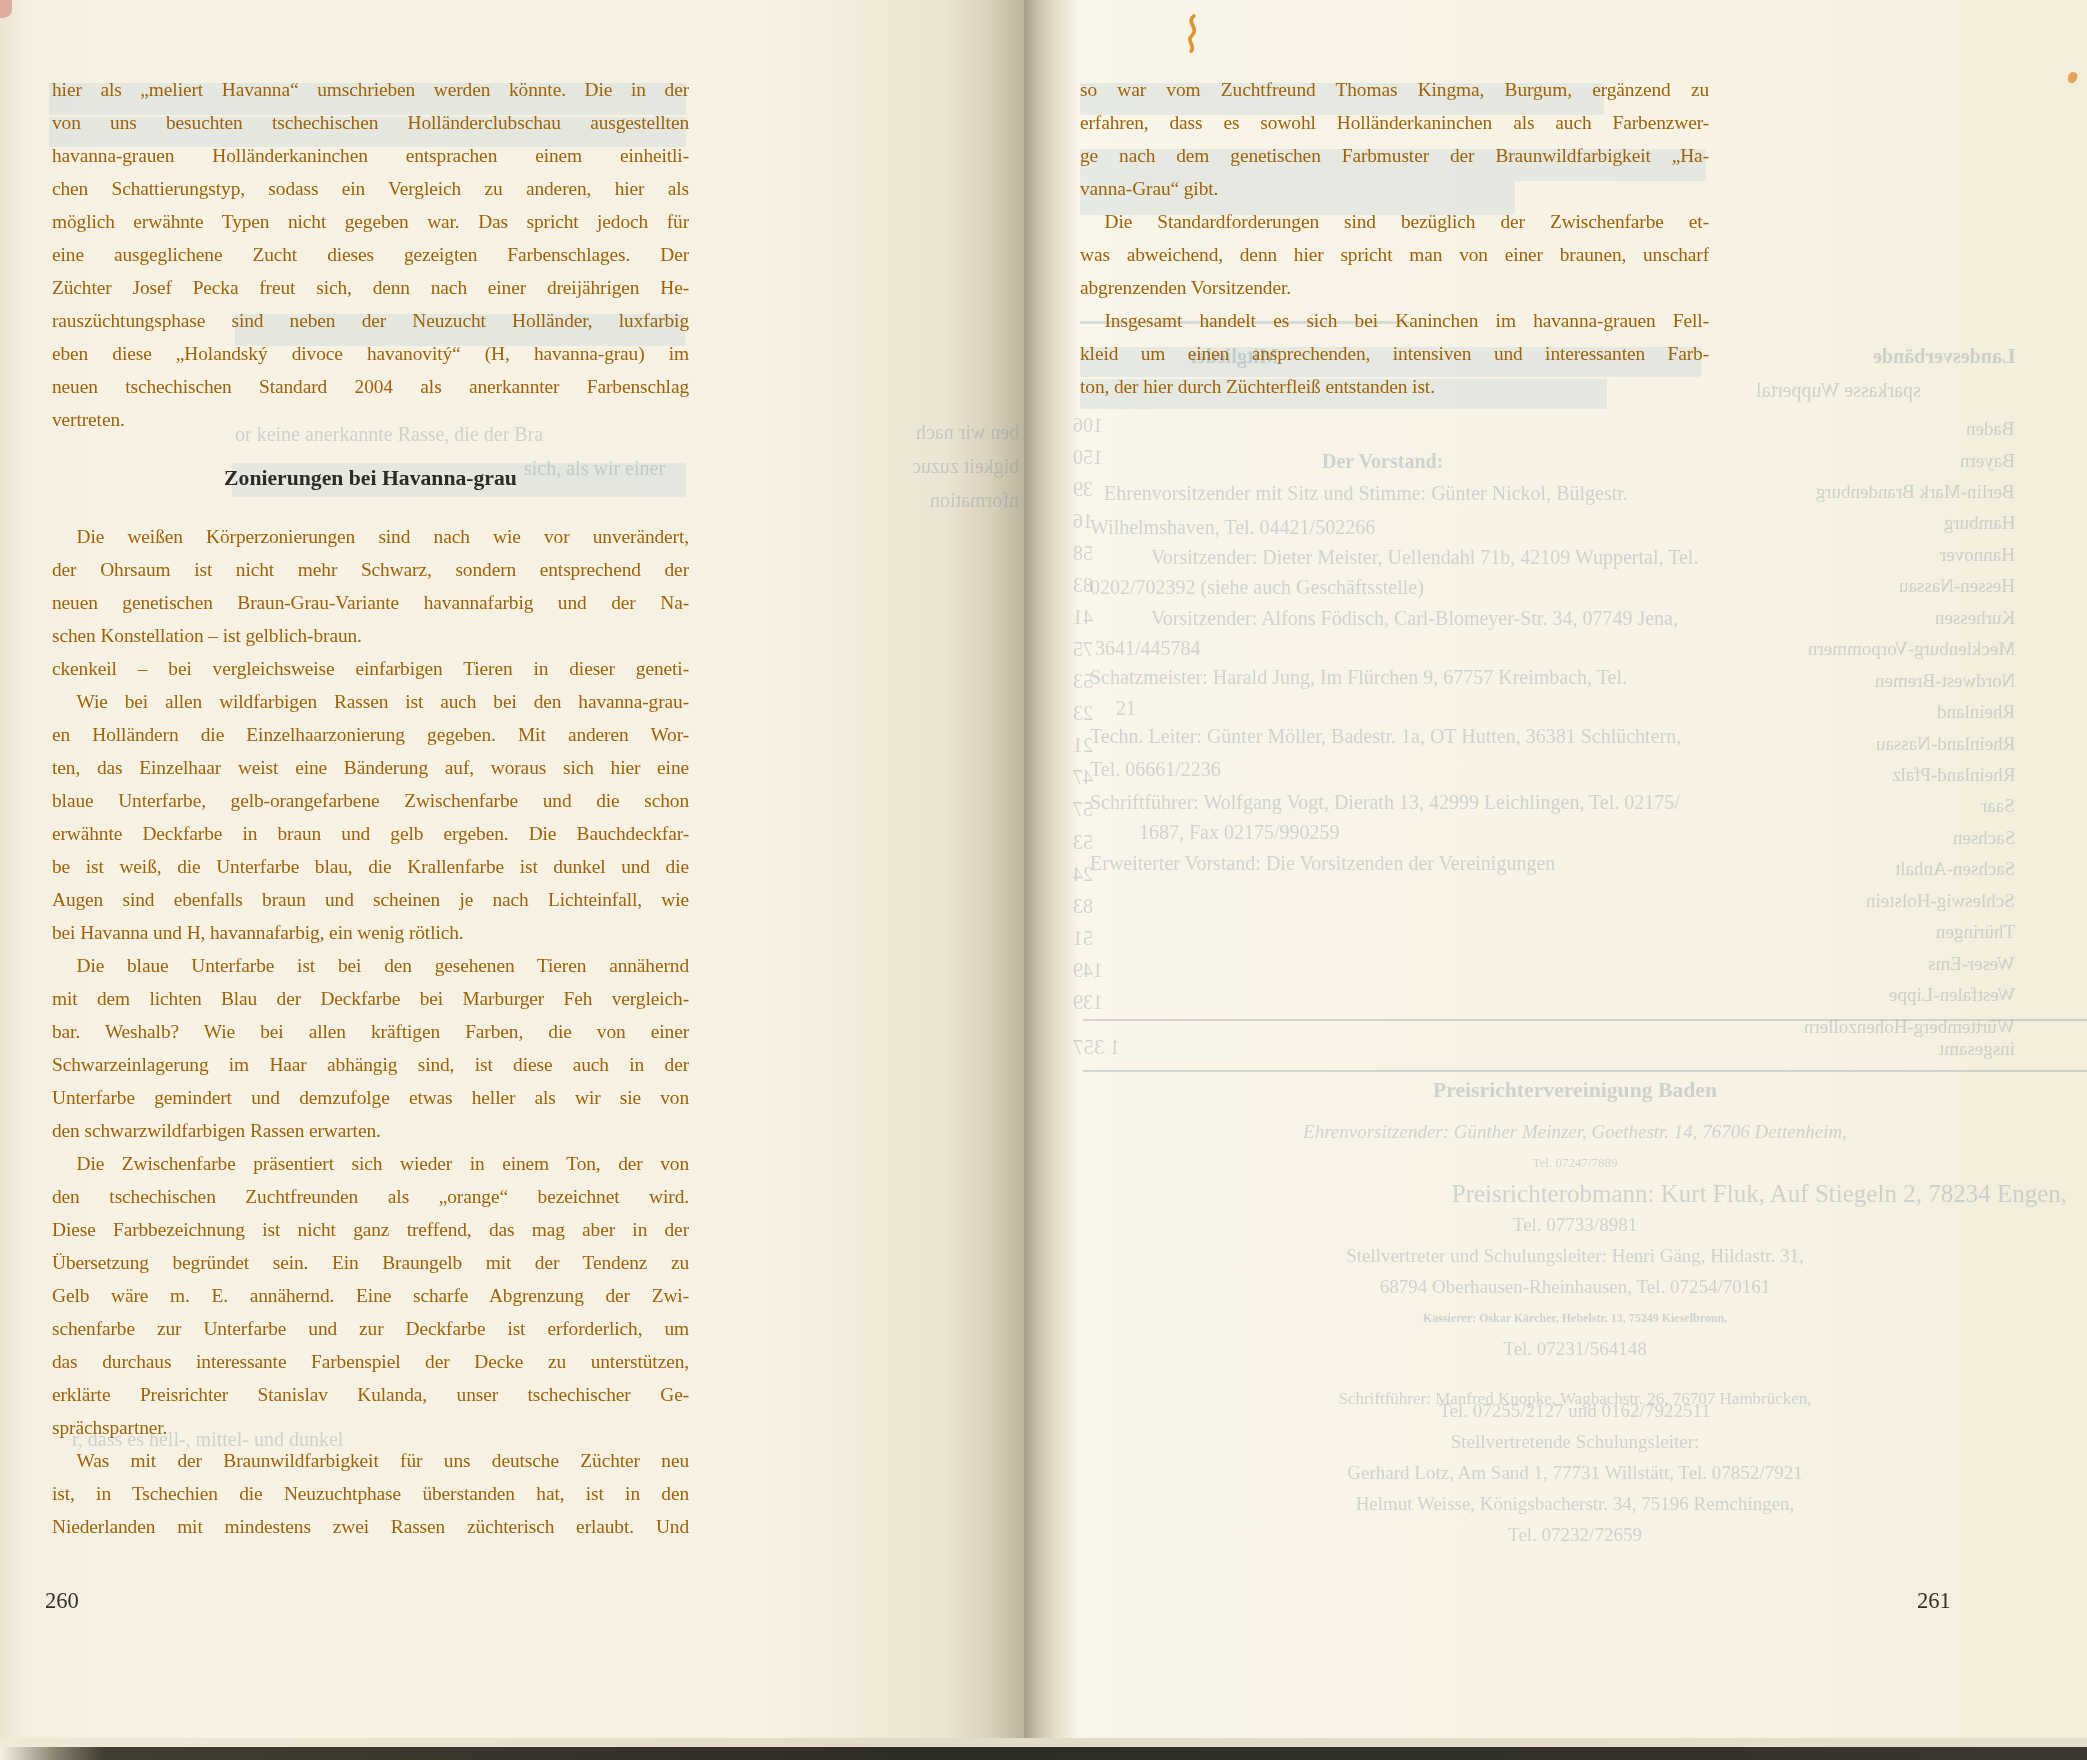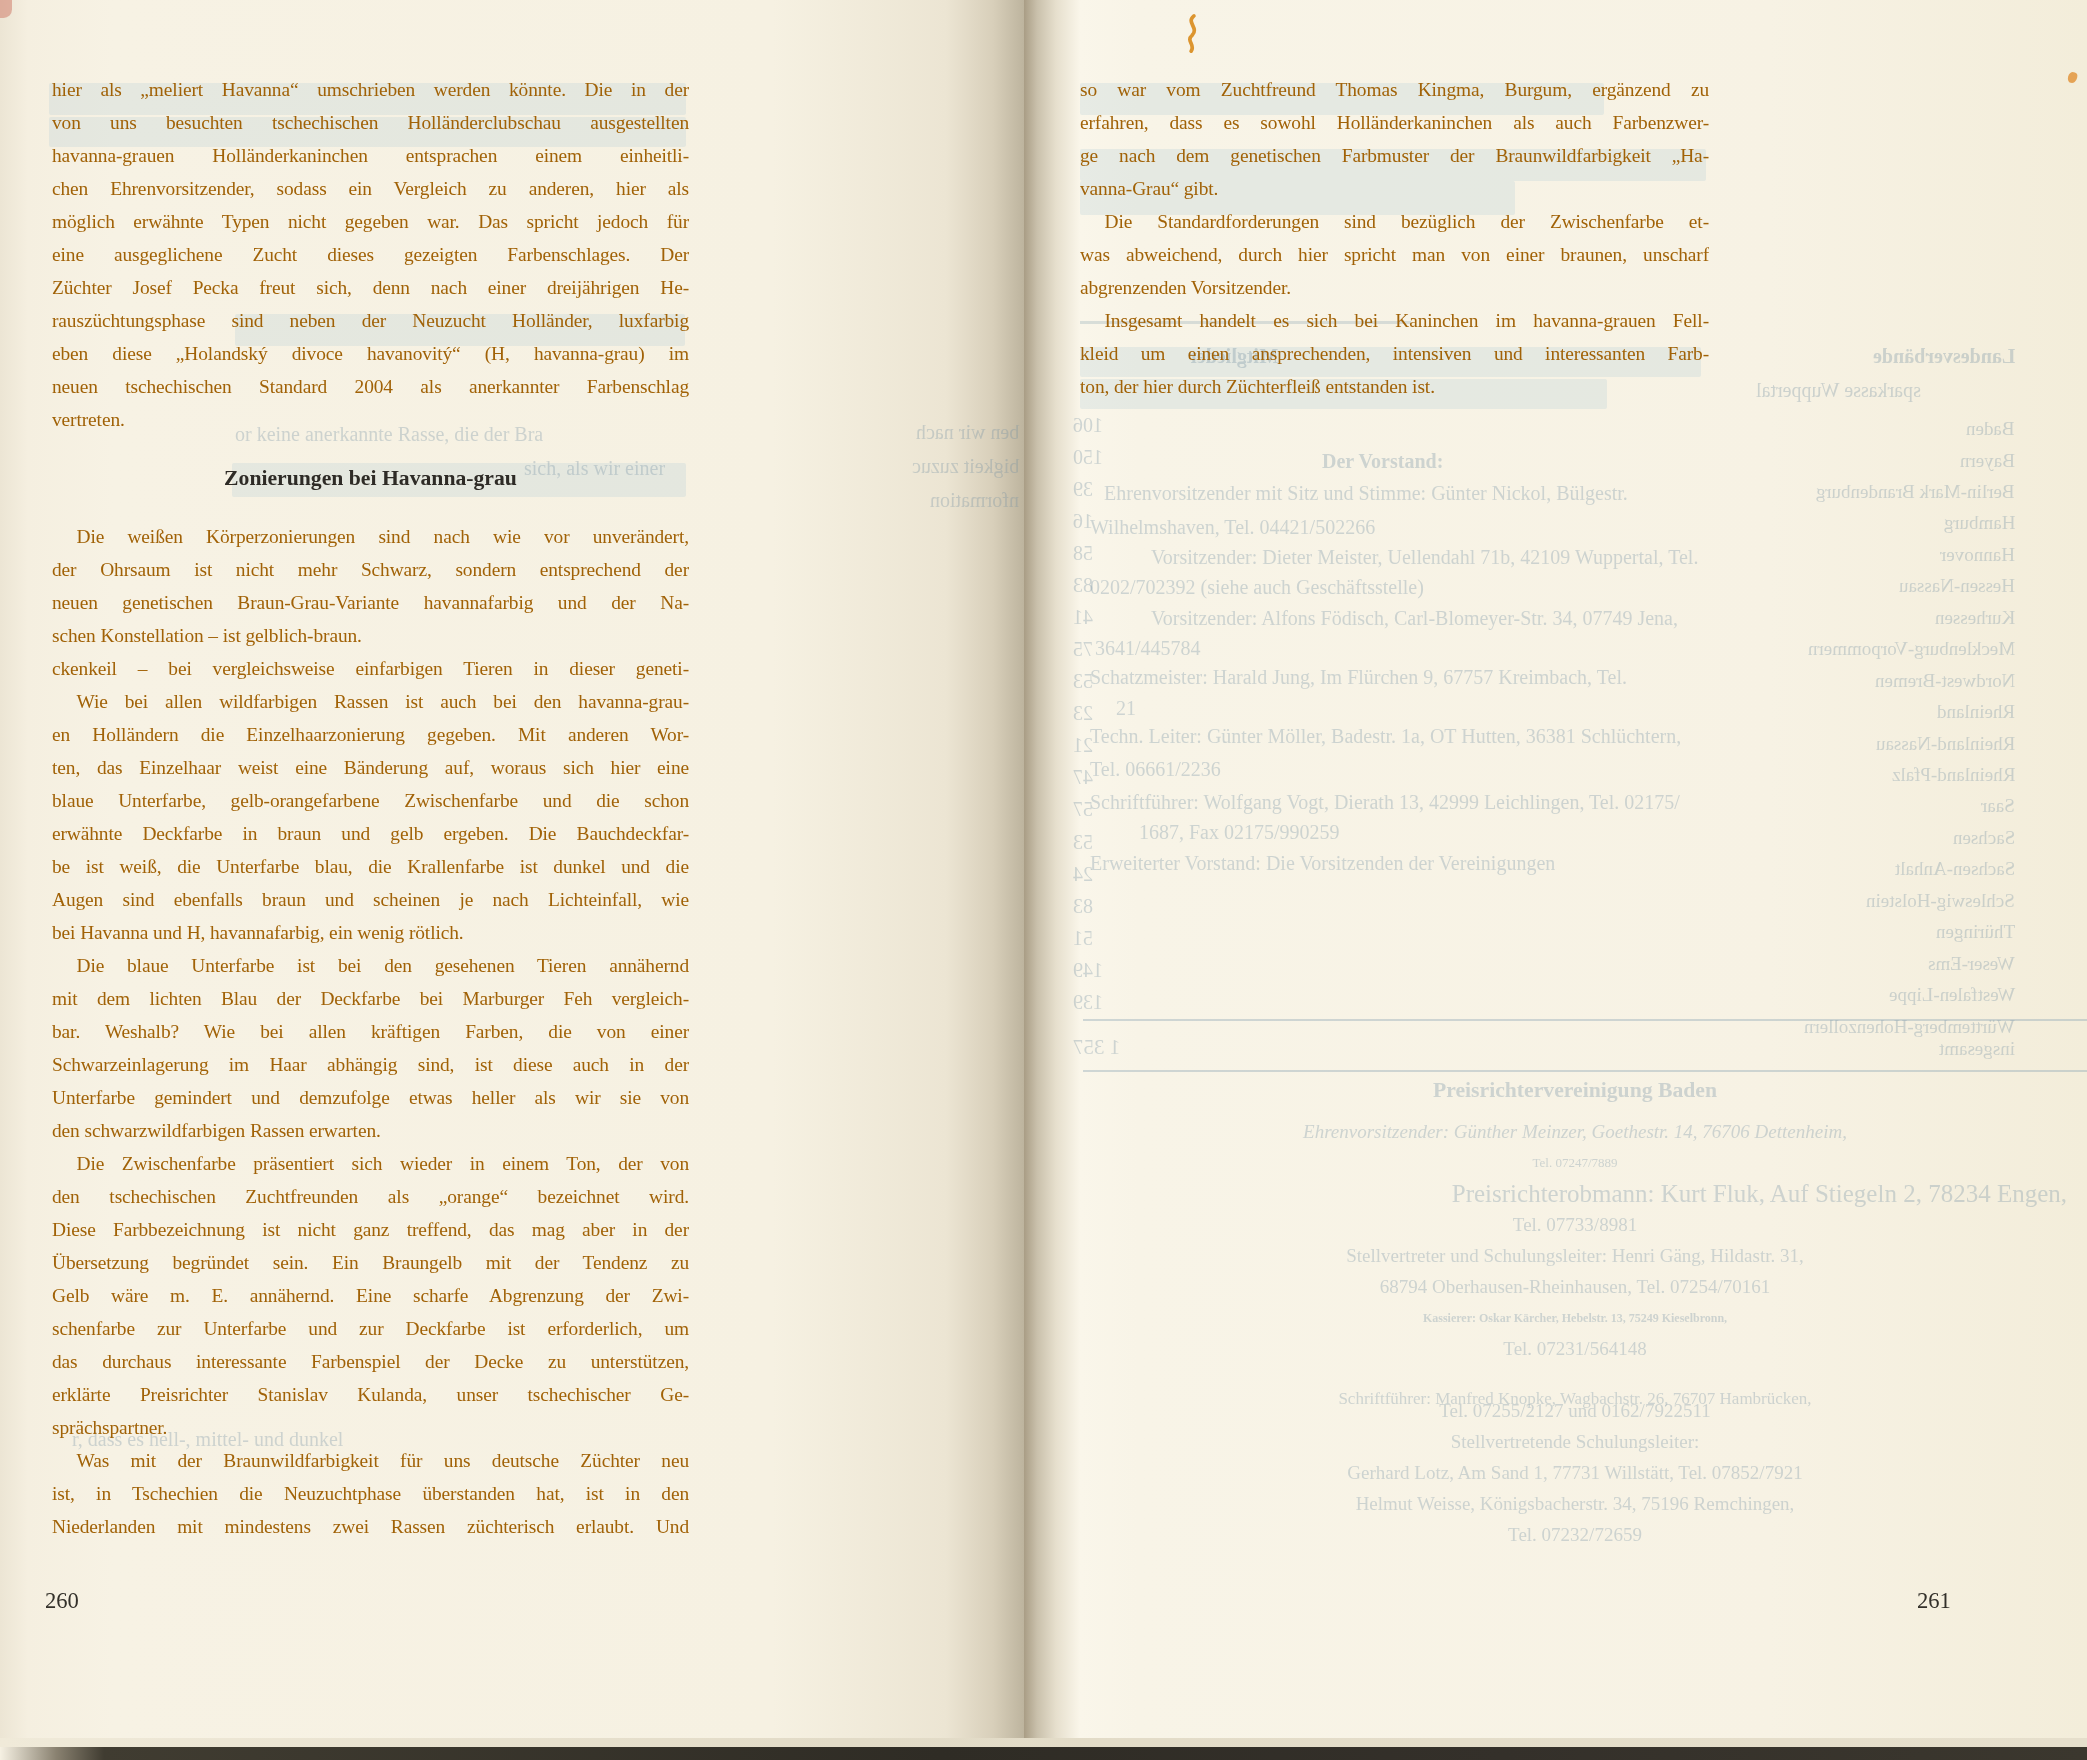--- a/index.html
+++ b/index.html
@@ -153,21 +153,21 @@
       <div class="ghost center" style="left: 1083px; top: 1431px; width: 984px; font-size: 19px;">Stellvertretende Schulungsleiter:</div>
       <div class="ghost center" style="left: 1083px; top: 1462px; width: 984px; font-size: 19px;">Gerhard Lotz, Am Sand 1, 77731 Willstätt, Tel. 07852/7921</div>
       <div class="ghost center" style="left: 1083px; top: 1493px; width: 984px; font-size: 19px;">Helmut Weisse, Königsbacherstr. 34, 75196 Remchingen,</div>
       <div class="ghost center" style="left: 1083px; top: 1524px; width: 984px; font-size: 19px;">Tel. 07232/72659</div>
     </div>
 
   <div class="textblock" id="left-text">
       <div class="line">hier als „meliert Havanna“ umschrieben werden könnte. Die in der</div>
       <div class="line">von uns besuchten tschechischen Holländerclubschau ausgestellten</div>
       <div class="line">havanna-grauen Holländerkaninchen entsprachen einem einheitli-</div>
-      <div class="line">chen Ehrenvorsitzender, sodass ein Vergleich zu anderen, hier als</div>
+      <div class="line">chen Schattierungstyp, sodass ein Vergleich zu anderen, hier als</div>
       <div class="line">möglich erwähnte Typen nicht gegeben war. Das spricht jedoch für</div>
       <div class="line">eine ausgeglichene Zucht dieses gezeigten Farbenschlages. Der</div>
       <div class="line">Züchter Josef Pecka freut sich, denn nach einer dreijährigen He-</div>
       <div class="line">rauszüchtungsphase sind neben der Neuzucht Holländer, luxfarbig</div>
       <div class="line">eben diese „Holandský divoce havanovitý“ (H, havanna-grau) im</div>
       <div class="line">neuen tschechischen Standard 2004 als anerkannter Farbenschlag</div>
       <div class="line last">vertreten.</div>
       <div class="heading">Zonierungen bei Havanna-grau</div>
       <div class="line indent">Die weißen Körperzonierungen sind nach wie vor unverändert,</div>
       <div class="line">der Ohrsaum ist nicht mehr Schwarz, sondern entsprechend der</div>
@@ -200,21 +200,21 @@
       <div class="line indent">Was mit der Braunwildfarbigkeit für uns deutsche Züchter neu</div>
       <div class="line">ist, in Tschechien die Neuzuchtphase überstanden hat, ist in den</div>
       <div class="line">Niederlanden mit mindestens zwei Rassen züchterisch erlaubt. Und</div>
     </div>
   <div class="textblock" id="right-text">
       <div class="line">so war vom Zuchtfreund Thomas Kingma, Burgum, ergänzend zu</div>
       <div class="line">erfahren, dass es sowohl Holländerkaninchen als auch Farbenzwer-</div>
       <div class="line">ge nach dem genetischen Farbmuster der Braunwildfarbigkeit „Ha-</div>
       <div class="line last">vanna-Grau“ gibt.</div>
       <div class="line indent">Die Standardforderungen sind bezüglich der Zwischenfarbe et-</div>
-      <div class="line">was abweichend, durch hier spricht man von einer braunen, unscharf</div>
+      <div class="line">was abweichend, denn hier spricht man von einer braunen, unscharf</div>
       <div class="line last">abgrenzenden Vorsitzender.</div>
       <div class="line indent">Insgesamt handelt es sich bei Kaninchen im havanna-grauen Fell-</div>
       <div class="line">kleid um einen ansprechenden, intensiven und interessanten Farb-</div>
       <div class="line last">ton, der hier durch Züchterfleiß entstanden ist.</div>
     </div>
 
   <div class="pagenum" id="pagenum-left">260</div>
   <div class="pagenum" id="pagenum-right">261</div>
 
   <div id="corner-mark"></div>

